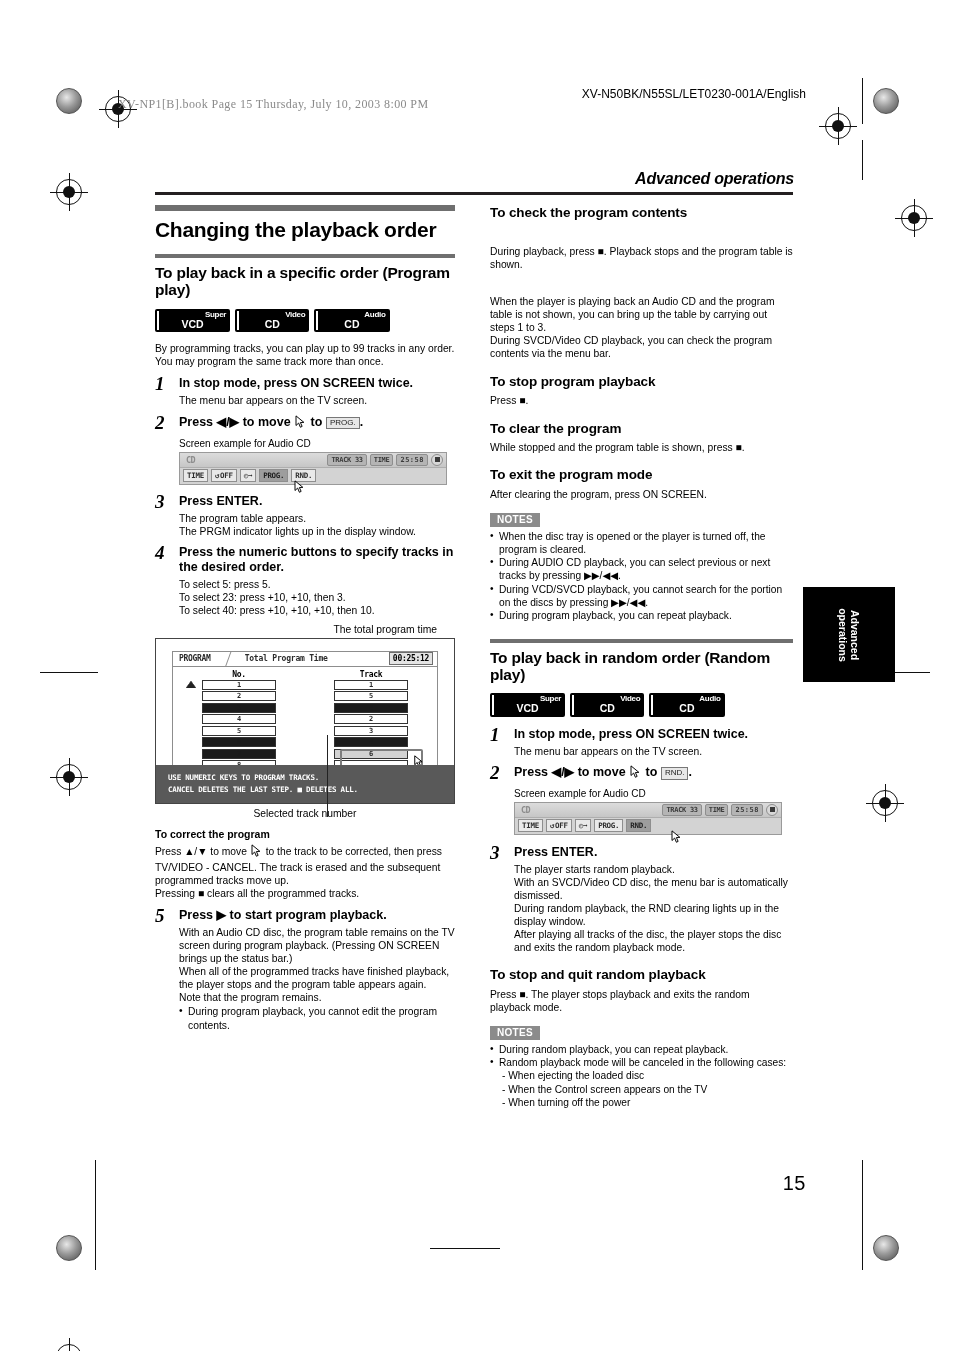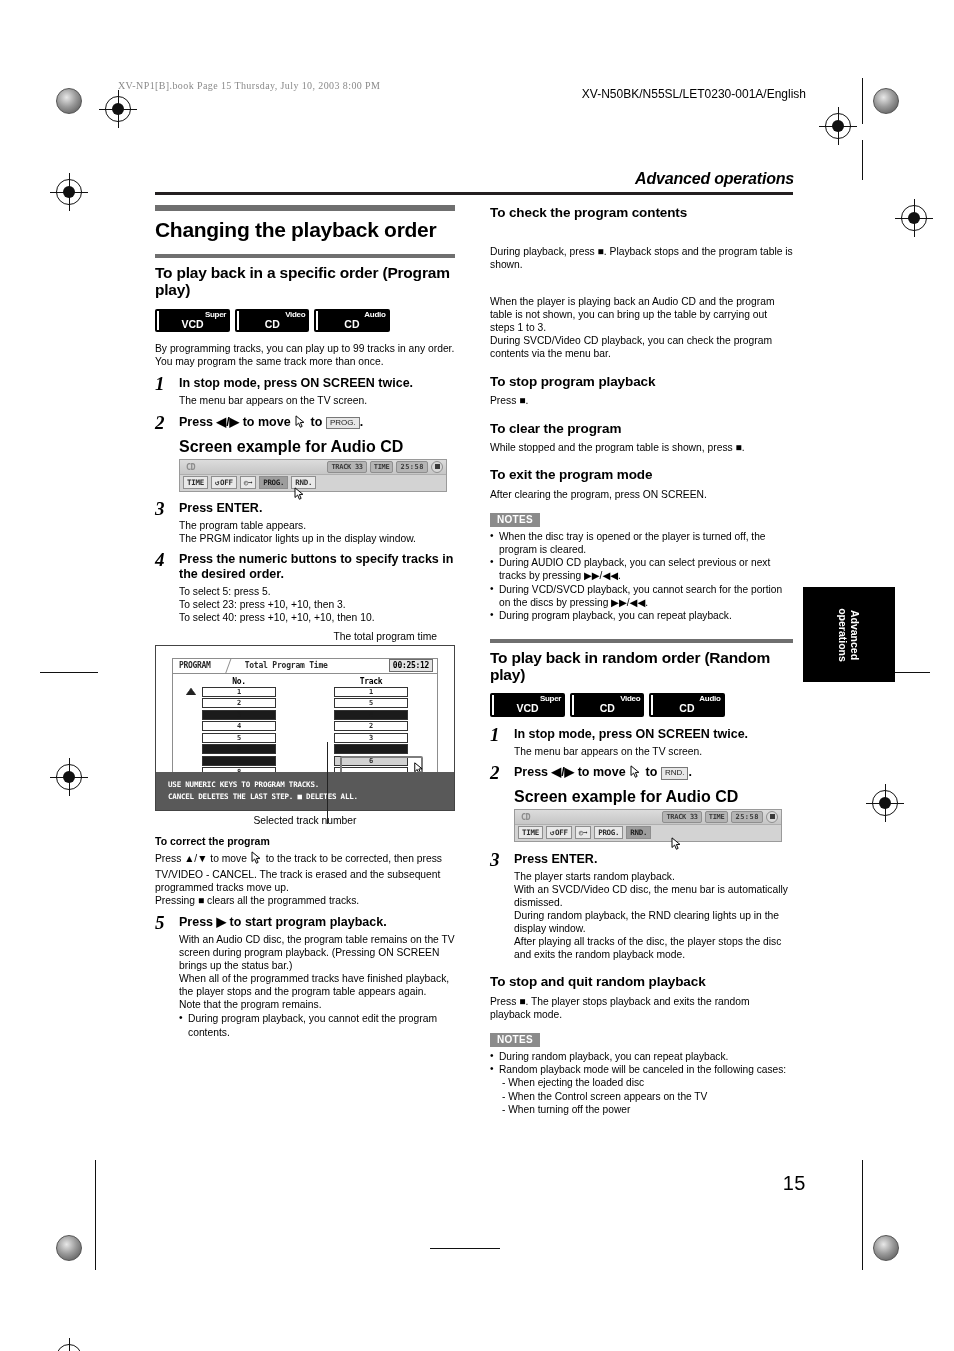--- a/index.html
+++ b/index.html
@@ -32,23 +32,23 @@
   .reg-target::before { left:50%; top:-7px; width:1px; height:38px; margin-left:-0.5px; }
   .reg-target::after  { top:50%; left:-7px; height:1px; width:38px; margin-top:-0.5px; }
   .reg-dot {
     position:absolute; left:50%; top:50%; width:12px; height:12px;
     margin:-6px 0 0 -6px; border-radius:50%; background:#111;
   }
   .cropline { position:absolute; background:#111; }
 
   
   .bookline {
-    position:absolute; left:118px; top:80px;
+    position:absolute; left:118px; top:97px;
     font-family:"Liberation Serif", serif;
-    font-size:10px; color:#8a8a8a; letter-spacing:0.4px; white-space:nowrap;
+    font-size:12px; color:#8a8a8a; letter-spacing:0.4px; white-space:nowrap;
   }
   .model-line {
     position:absolute; right:148px; top:87px;
     font-size:12px; font-weight:400; color:#000; white-space:nowrap;
   }
 
   .chapter-head {
     position:absolute; right:160px; top:170px;
     font-size:16px; font-weight:bold; font-style:italic; letter-spacing:-0.2px;
   }
@@ -103,21 +103,21 @@
   .step .desc { font-size:10.3px; line-height:1.27; }
 
   .inline-key {
     display:inline-block; border:1px solid #777; background:#e7e7e7;
     font-size:8px; padding:0px 3px; vertical-align:1px; line-height:1.35;
     font-weight:normal; color:#222;
   }
   .cursor-glyph { display:inline-block; width:13px; vertical-align:-3px; }
 
   
-  .screen-label { font-size:16px; font-weight:bold; margin:5px 0 3px 0; }
+  .screen-label { font-size:10px; font-weight:normal; margin:5px 0 3px 0; }
   .menubar { width:268px; border:1px solid #9a9a9a; background:#d3d3d3; position:relative; }
   .mb-top {
     display:flex; align-items:center; height:15px;
     background:linear-gradient(#dcdcdc,#c6c6c6); border-bottom:1px solid #aeaeae;
     padding:0 3px;
   }
   .mb-disc {
     font-size:8.5px; font-weight:bold; color:#8c8c8c; padding-left:3px;
     font-family:"DejaVu Sans Mono", monospace; letter-spacing:-0.5px;
   }

